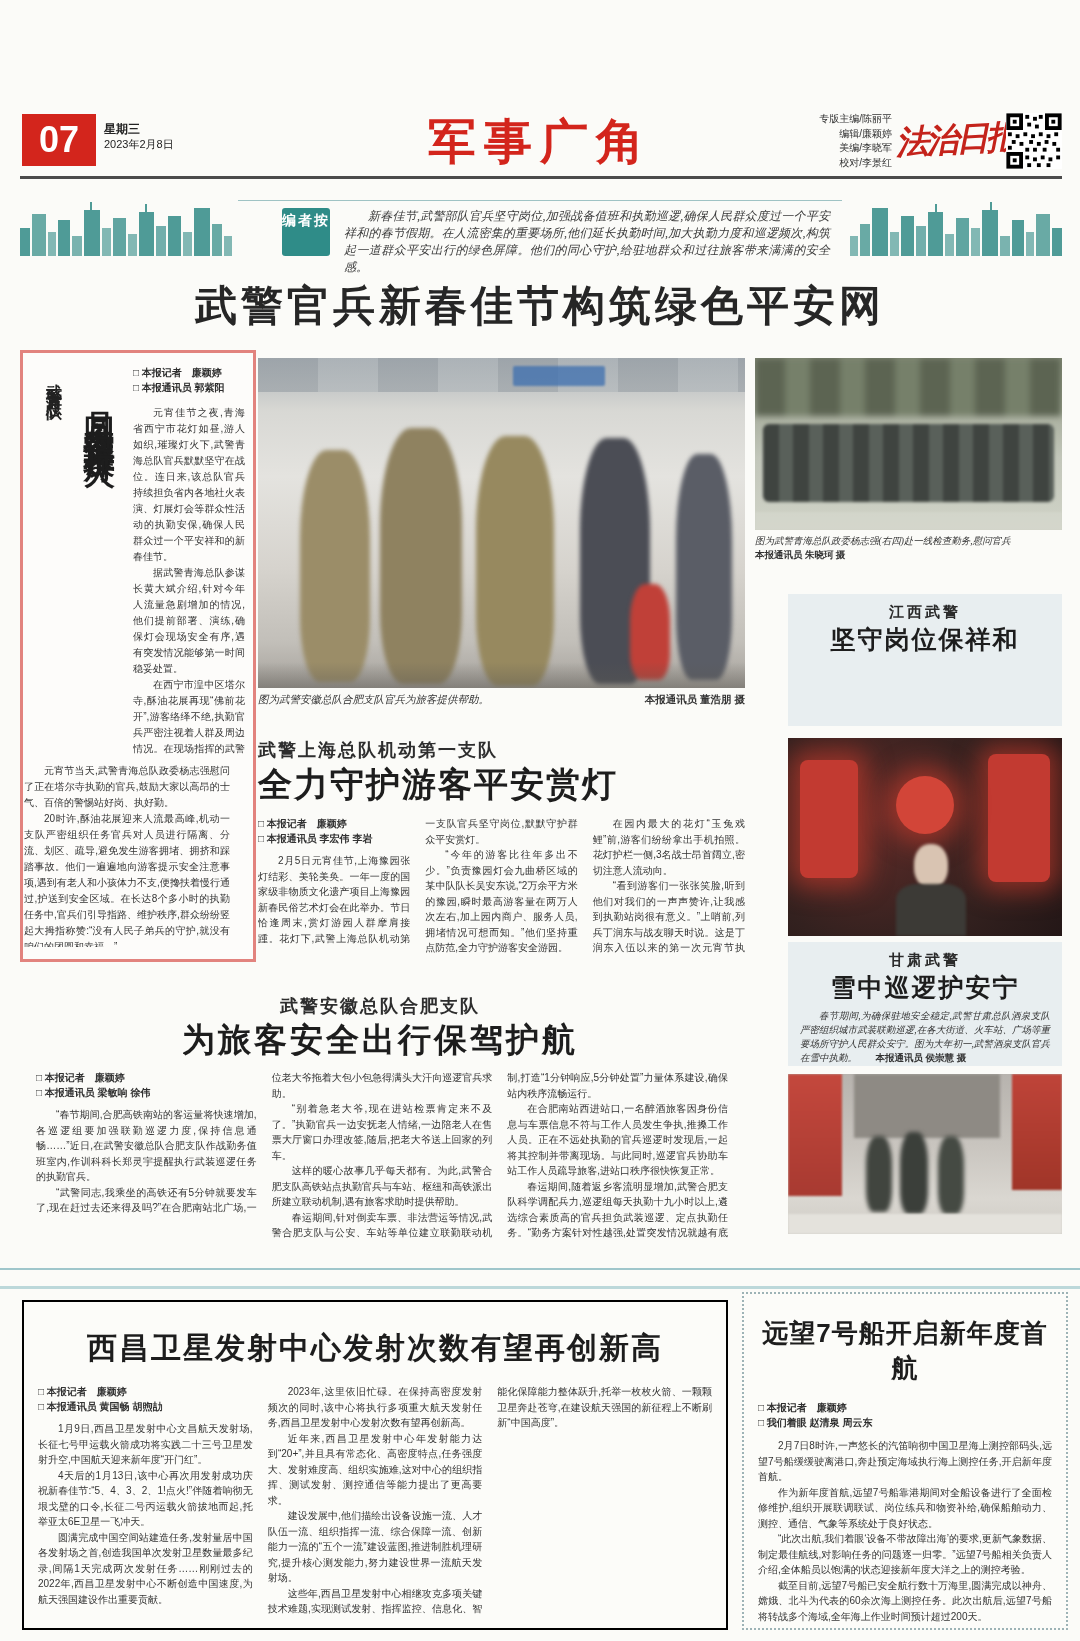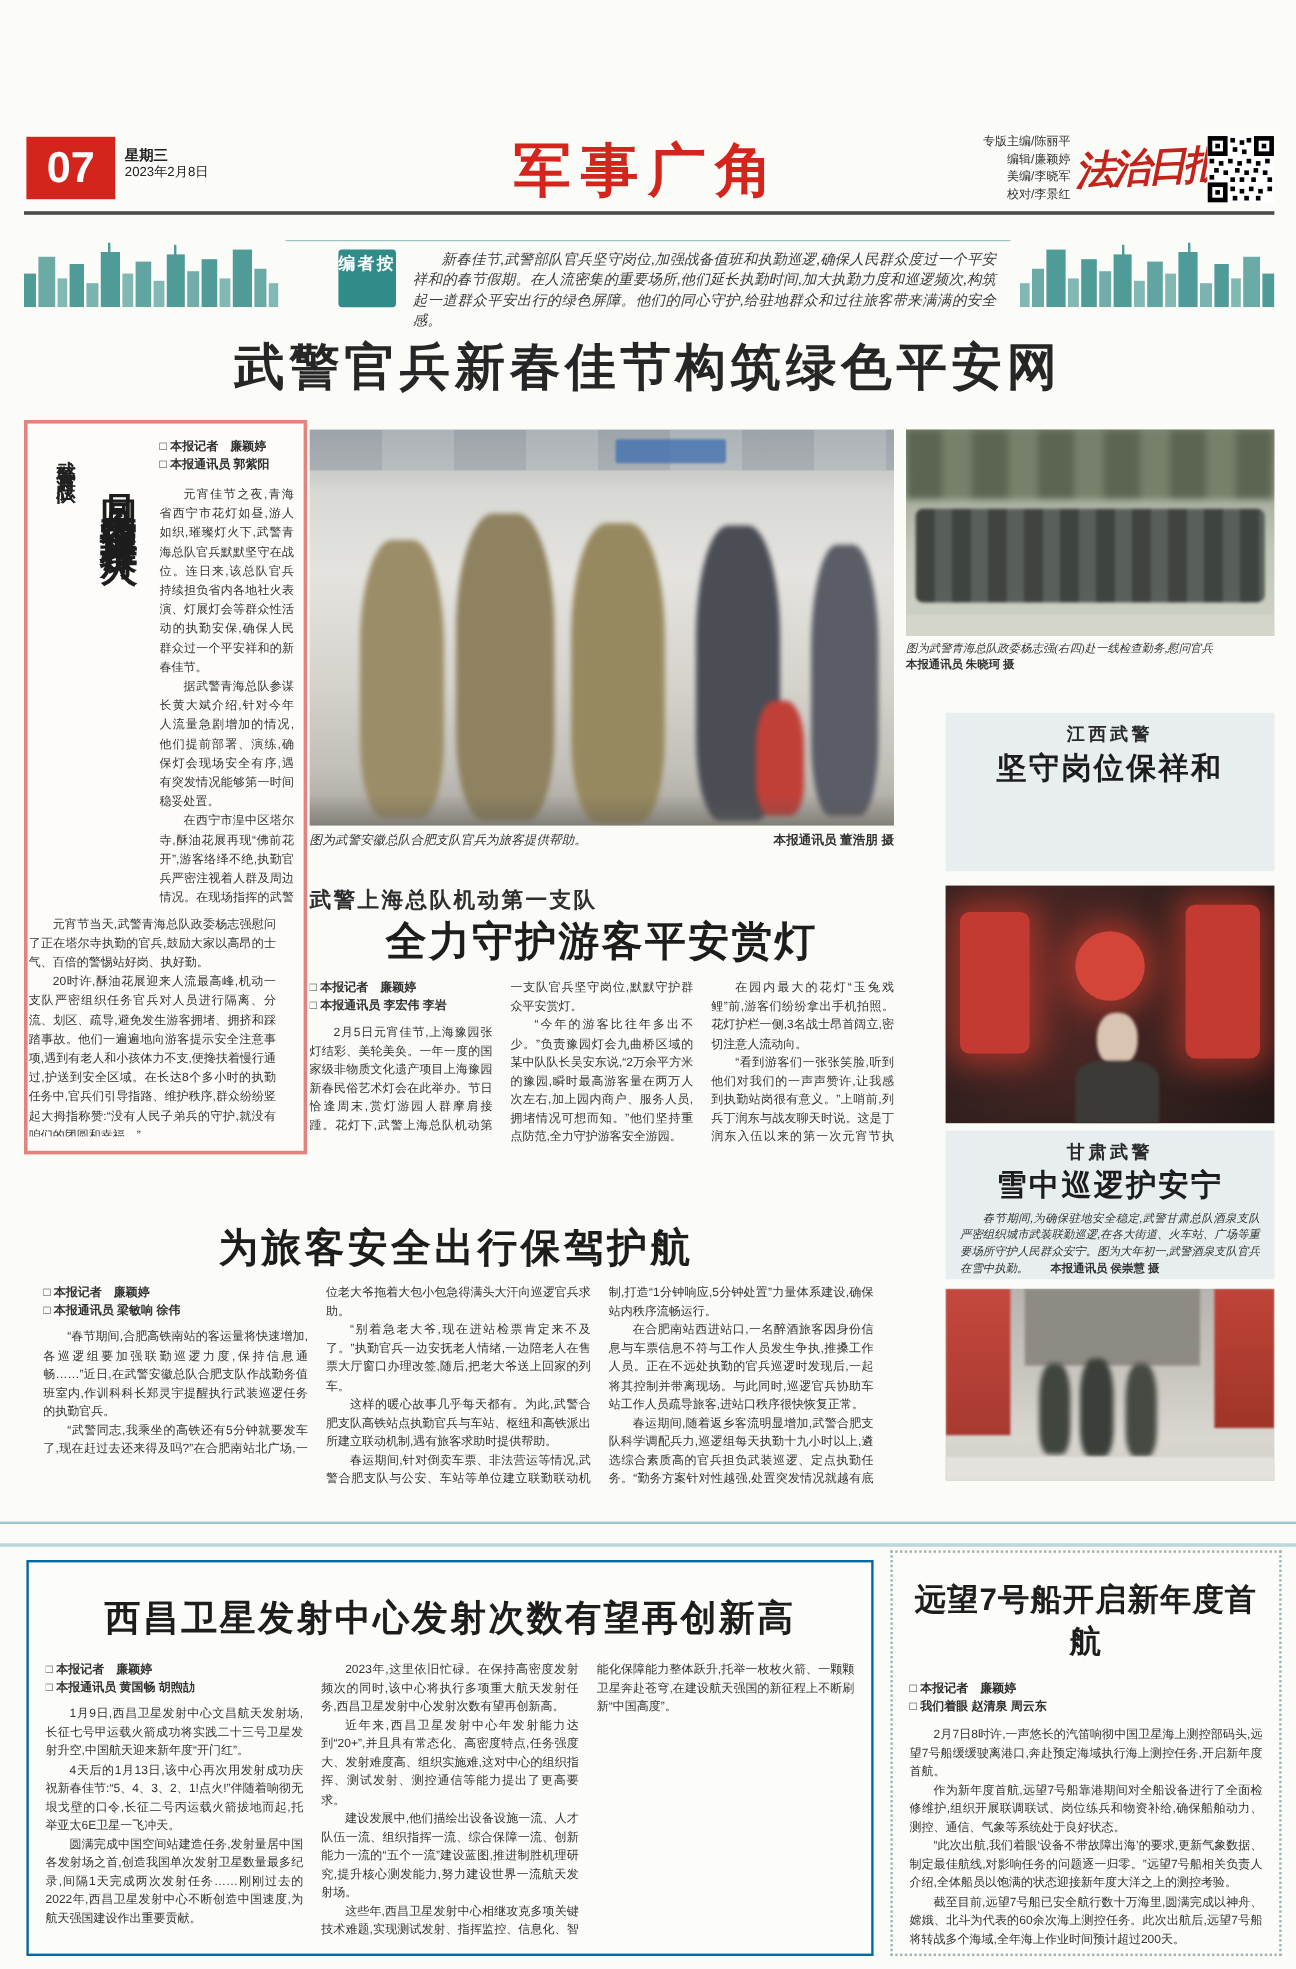--- a/index.html
+++ b/index.html
@@ -57,42 +57,42 @@
      background:linear-gradient(180deg,#b7b3ae 0%,#c9c5bf 45%,#dad7d1 78%,#cfccc5 100%)}
   .lant{position:absolute;background:#c23a31;border-radius:8px;box-shadow:0 0 24px 10px rgba(215,62,45,.55)}
   .stcap{left:258px;top:693px;width:487px;display:flex;justify-content:space-between;
          font-size:10.5px;color:#333}
   .cap{font-style:italic;font-family:"Liberation Serif",serif}
   .credit{font-weight:bold;white-space:nowrap}
   .qhcap{left:755px;top:534px;width:307px;font-size:9.5px;line-height:14px;color:#333}
   .qhcap .credit{display:block;text-align:left;padding-right:34px;font-style:normal}
   
   .shkicker{left:258px;top:738px;width:487px;text-align:left;font-size:18px;font-weight:bold;letter-spacing:2px}
-  .shhead{left:258px;top:762px;width:487px;text-align:center;font-size:34px;font-weight:900;letter-spacing:2px;color:#1d1d1d}
+  .shhead{left:258px;top:762px;width:487px;text-align:left;font-size:34px;font-weight:900;letter-spacing:2px;color:#1d1d1d}
   .colbody{overflow:hidden;column-gap:15px;font-size:10px;line-height:15.5px;text-align:justify;
            column-fill:auto;color:#333}
   .shbody{left:258px;top:816px;width:487px;height:140px;column-count:3}
   .byl{font-weight:bold;margin-bottom:7px;text-indent:0;line-height:15px}
   
   .railbox{background:#e8eef0;padding:9px 12px;box-sizing:border-box}
   .jxbox{left:788px;top:594px;width:274px;height:132px}
   .gsbox{left:788px;top:942px;width:274px;height:124px}
   .boxkick{text-align:center;font-size:15px;font-weight:bold;letter-spacing:3px;color:#2b2b2b}
   .boxhead{text-align:center;font-size:25px;font-weight:900;letter-spacing:2px;margin:1px 0 5px;color:#1d1d1d}
   .boxtext{font-size:9.5px;line-height:14px;text-align:justify;font-style:italic;
            font-family:"Liberation Serif",serif;color:#333;text-indent:2em}
   .boxcredit{font-weight:bold;font-style:normal;font-family:"Liberation Sans",sans-serif;margin-left:16px}
   
   .ahkicker{left:30px;top:994px;width:700px;text-align:center;font-size:18px;font-weight:bold;letter-spacing:2px}
   .ahhead{left:30px;top:1018px;width:700px;text-align:center;font-size:33px;font-weight:900;letter-spacing:3px;color:#1d1d1d}
   .ahbody{left:36px;top:1070px;width:692px;height:172px;column-count:3}
   
   .div1{left:0;right:0;top:1268px;height:2px;background:#9fc6cb}
   .div2{left:0;right:0;top:1286px;height:3px;background:#bcd8da}
-  .xcbox{left:22px;top:1300px;width:706px;height:330px;border:2px solid #0369a1;background:#fcfcf9;
+  .xcbox{left:22px;top:1300px;width:706px;height:330px;border:2px solid #000000;background:#fcfcf9;
          box-sizing:border-box;padding:10px 14px}
   .xchead{text-align:center;font-size:30px;font-weight:900;letter-spacing:2px;margin-top:16px;color:#1d1d1d}
   .xcbody{margin-top:15px;height:238px;column-count:3}
   .ywbox{left:742px;top:1292px;width:326px;height:338px;border:2px dotted #9db3b6;background:#fcfcf9;
          box-sizing:border-box;padding:10px 14px}
   .ywhead{text-align:center;font-size:26px;font-weight:900;letter-spacing:1px;margin-top:12px;color:#1d1d1d}
   .ywby{margin-top:14px;font-size:10px;font-weight:bold;line-height:15px}
   .ywbody{margin-top:8px;height:202px;overflow:hidden;font-size:10px;line-height:15.5px;text-align:justify;color:#333}
 </style>
 </head>
@@ -296,20 +296,21 @@
   <div class="abs ph photo-patrol">
     <div style="position:absolute;left:0;top:0;width:54px;height:122px;background:linear-gradient(180deg,#c4483d,#a83a31);filter:blur(1px)"></div>
     <div style="position:absolute;right:0;top:0;width:50px;height:116px;background:linear-gradient(180deg,#bf4439,#a03528);filter:blur(1px)"></div>
     <div style="position:absolute;left:66px;top:0;width:146px;height:64px;background:#8e8a84;filter:blur(1.5px)"></div>
     <div class="pfig" style="left:78px;top:62px;width:26px;height:76px;background:#41453f"></div>
     <div class="pfig" style="left:112px;top:58px;width:28px;height:82px;background:#3b3f3a"></div>
     <div class="pfig" style="left:150px;top:62px;width:26px;height:78px;background:#454a43"></div>
     <div style="position:absolute;left:0;bottom:0;right:0;height:20px;background:#e4e2dc;filter:blur(1px)"></div>
   </div>
 
+  <div class="abs ahkicker">武警安徽总队合肥支队</div>
   <div class="abs ahhead">为旅客安全出行保驾护航</div>
   <div class="abs colbody ahbody">
     <div class="byl">
       <div>□ 本报记者　廉颖婷</div>
       <div>□ 本报通讯员 梁敏响 徐伟</div>
     </div>
     <p>“春节期间,合肥高铁南站的客运量将快速增加,各巡逻组要加强联勤巡逻力度,保持信息通畅……”近日,在武警安徽总队合肥支队作战勤务值班室内,作训科科长郑灵宇提醒执行武装巡逻任务的执勤官兵。</p>
     <p>“武警同志,我乘坐的高铁还有5分钟就要发车了,现在赶过去还来得及吗?”在合肥南站北广场,一位老大爷拖着大包小包急得满头大汗向巡逻官兵求助。</p>
     <p>“别着急老大爷,现在进站检票肯定来不及了。”执勤官兵一边安抚老人情绪,一边陪老人在售票大厅窗口办理改签,随后,把老大爷送上回家的列车。</p>
     <p>这样的暖心故事几乎每天都有。为此,武警合肥支队高铁站点执勤官兵与车站、枢纽和高铁派出所建立联动机制,遇有旅客求助时提供帮助。</p>

